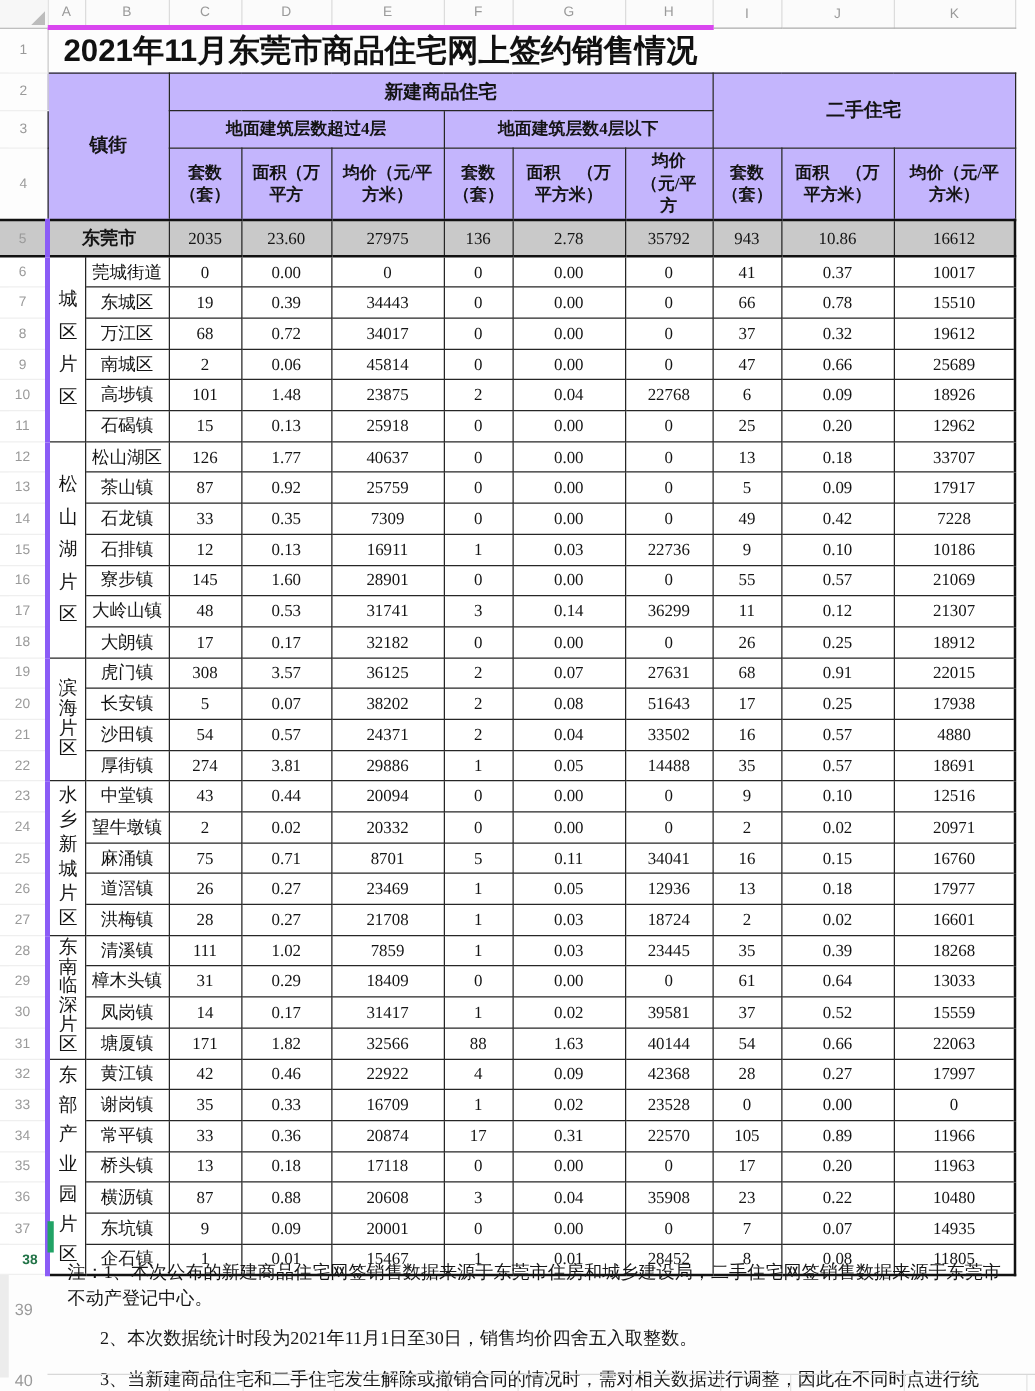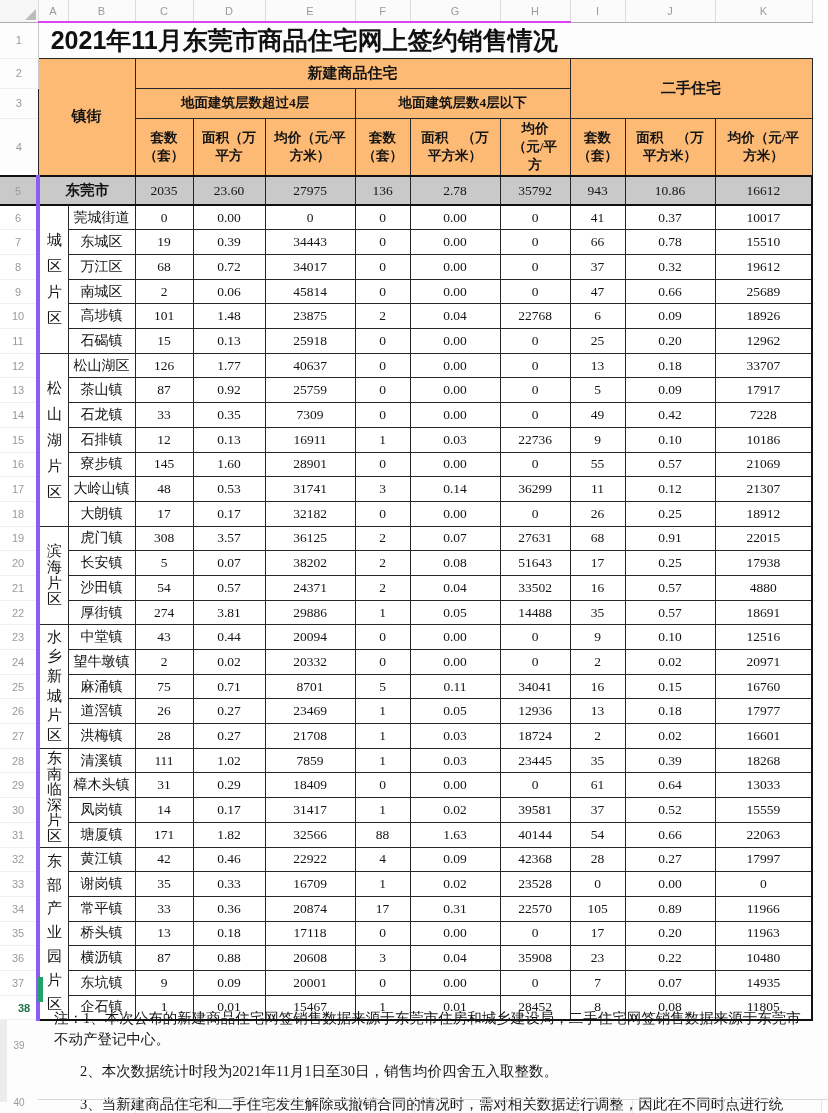--- a/index.html
+++ b/index.html
@@ -14,46 +14,46 @@
   .chrome{background:#fbfbfb;border:none;border-bottom:1px solid #ababab;border-right:1px solid #dcdcdc;
           font-family:"Liberation Sans",sans-serif;font-weight:normal;font-size:11px;color:#9a9a9a;text-align:center;padding:0;}
   .corner{position:relative;background:#f7f7f7;}
   .corner .tri{position:absolute;right:2px;bottom:2px;width:0;height:0;
                border-left:11px solid transparent;border-bottom:11px solid #bcbcbc;}
   .gutter{border:none;border-right:1px solid #c9c9c9;border-bottom:1px solid #efefef;
           font-family:"Liberation Sans",sans-serif;font-size:11px;color:#9a9a9a;text-align:center;
           background:#fdfdfd;padding:0;font-weight:normal;vertical-align:middle;}
   .gutter.sel{color:#217346;font-weight:bold;padding-left:12px;}
   
-  .title-cell{border:none;border-top:2px solid #d946ef;text-align:center;vertical-align:middle;
+  .title-cell{border:none;border-top:4px solid #d946ef;text-align:center;vertical-align:middle;
               font-family:"Liberation Sans",sans-serif;font-weight:bold;font-size:25px;color:#111;padding:0;}
   .title-fill{border:none;border-top:1px solid #4a4a4a;}
   
   .b{border:1px solid #262626;}
   th.hd{border:1px solid #262626;font-weight:bold;text-align:center;vertical-align:middle;
-        font-size:15px;padding:1px 2px;background:#fdba74;}
+        font-size:15px;padding:1px 2px;background:#c4b5fd;}
   th.hd4{font-size:13.5px;line-height:1.35;padding:1px 7px;}
   .t-top{border-top:2px solid #111;}
   .t-left{border-left:4px solid #8b5cf6;}
   .t-right{border-right:2px solid #111;}
   .t-bot{border-bottom:2px solid #111;}
   #row5 td{background:#c9c9c9;border-top:2px solid #111;border-bottom:2px solid #111;}
   .city-label{font-weight:bold;font-size:14.5px;text-align:center;vertical-align:middle;}
   .num{font-size:13.5px;text-align:center;vertical-align:middle;padding:0 2px;}
   .town{font-size:14px;text-align:center;vertical-align:middle;white-space:nowrap;padding:0;}
   .section-cell{font-size:15px;text-align:center;vertical-align:middle;word-break:break-all;
                 padding:0 7px;background:#fff;}
   td,th{overflow:visible;}
   .data-tr td{background:#fff;}
   
   #notes-area{position:absolute;left:0;top:996px;width:828px;height:117px;}
   .note-p{margin:12px;padding:0 10px 0 42px;font-size:14.5px;line-height:20.5px;color:#161616;}
   .note-p.indent{text-indent:26px;}
   .note-num{position:absolute;left:0;width:38px;text-align:center;
-            font-family:"Liberation Sans",sans-serif;font-size:10px;color:#9a9a9a;}
+            font-family:"Liberation Sans",sans-serif;font-size:13px;color:#9a9a9a;}
   #row40-strip{position:absolute;left:38px;right:0;bottom:0;height:13px;border-top:1px solid #d8d8d8;display:flex;}
   #row40-strip div{border-right:1px solid #e4e4e4;height:100%;}
   #sel-bar{position:absolute;left:38px;width:5px;}
 </style>
 </head>
 <body>
 
 <div id="app">
   <div class="left-edge"></div>
 

